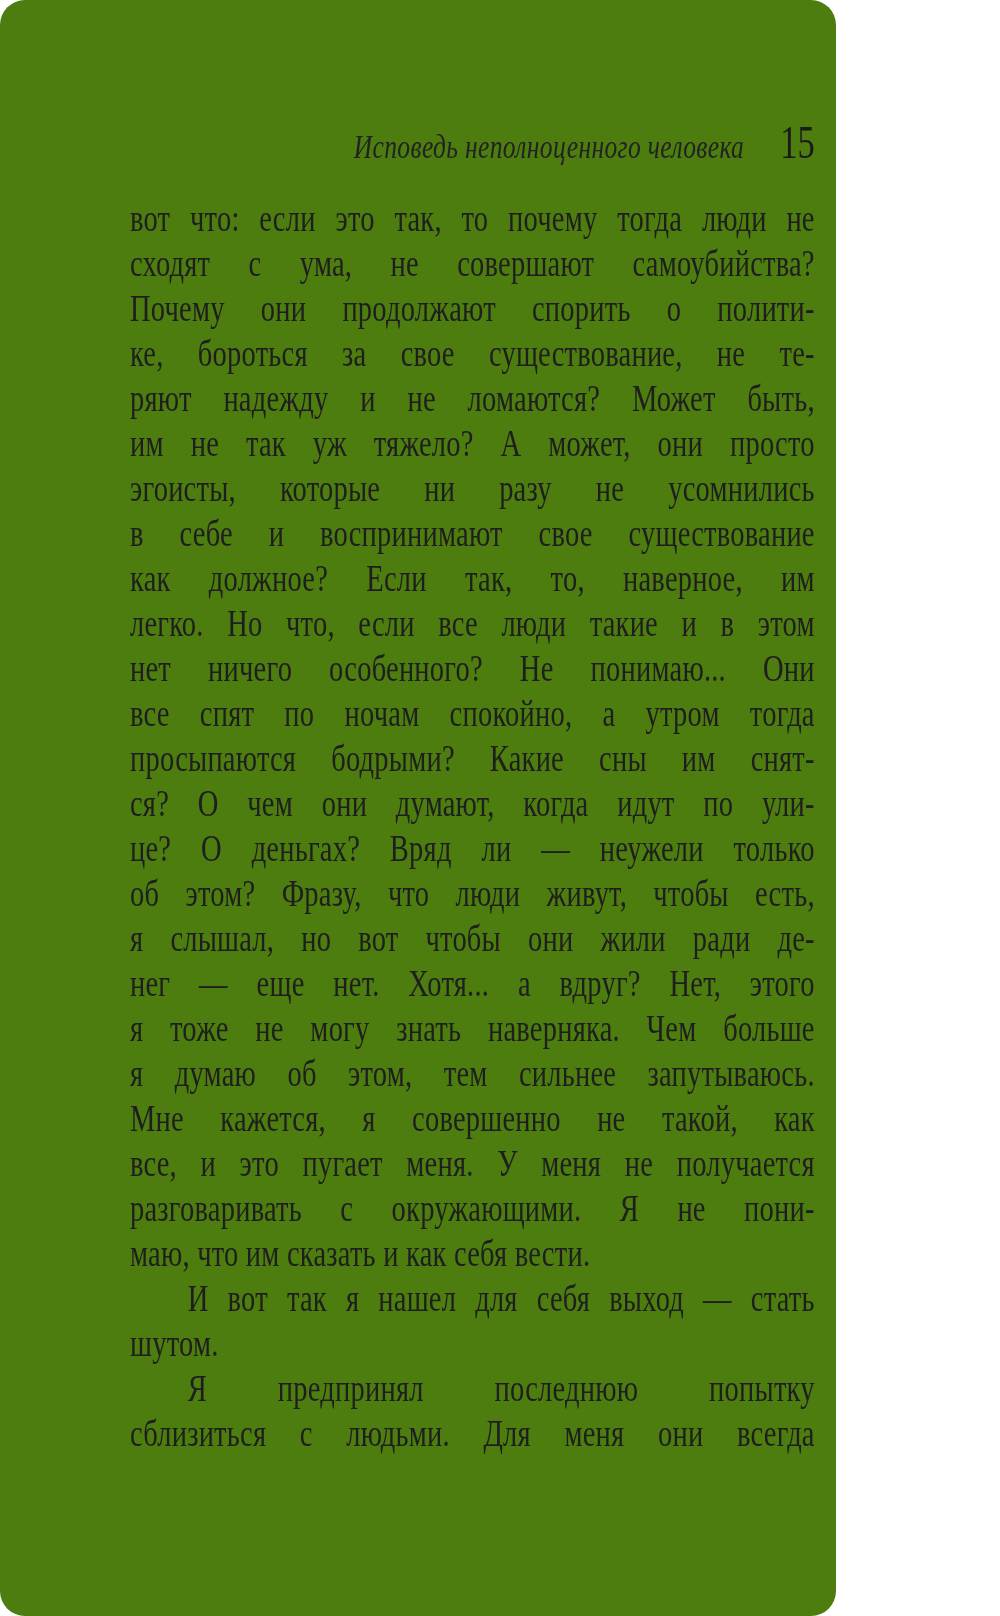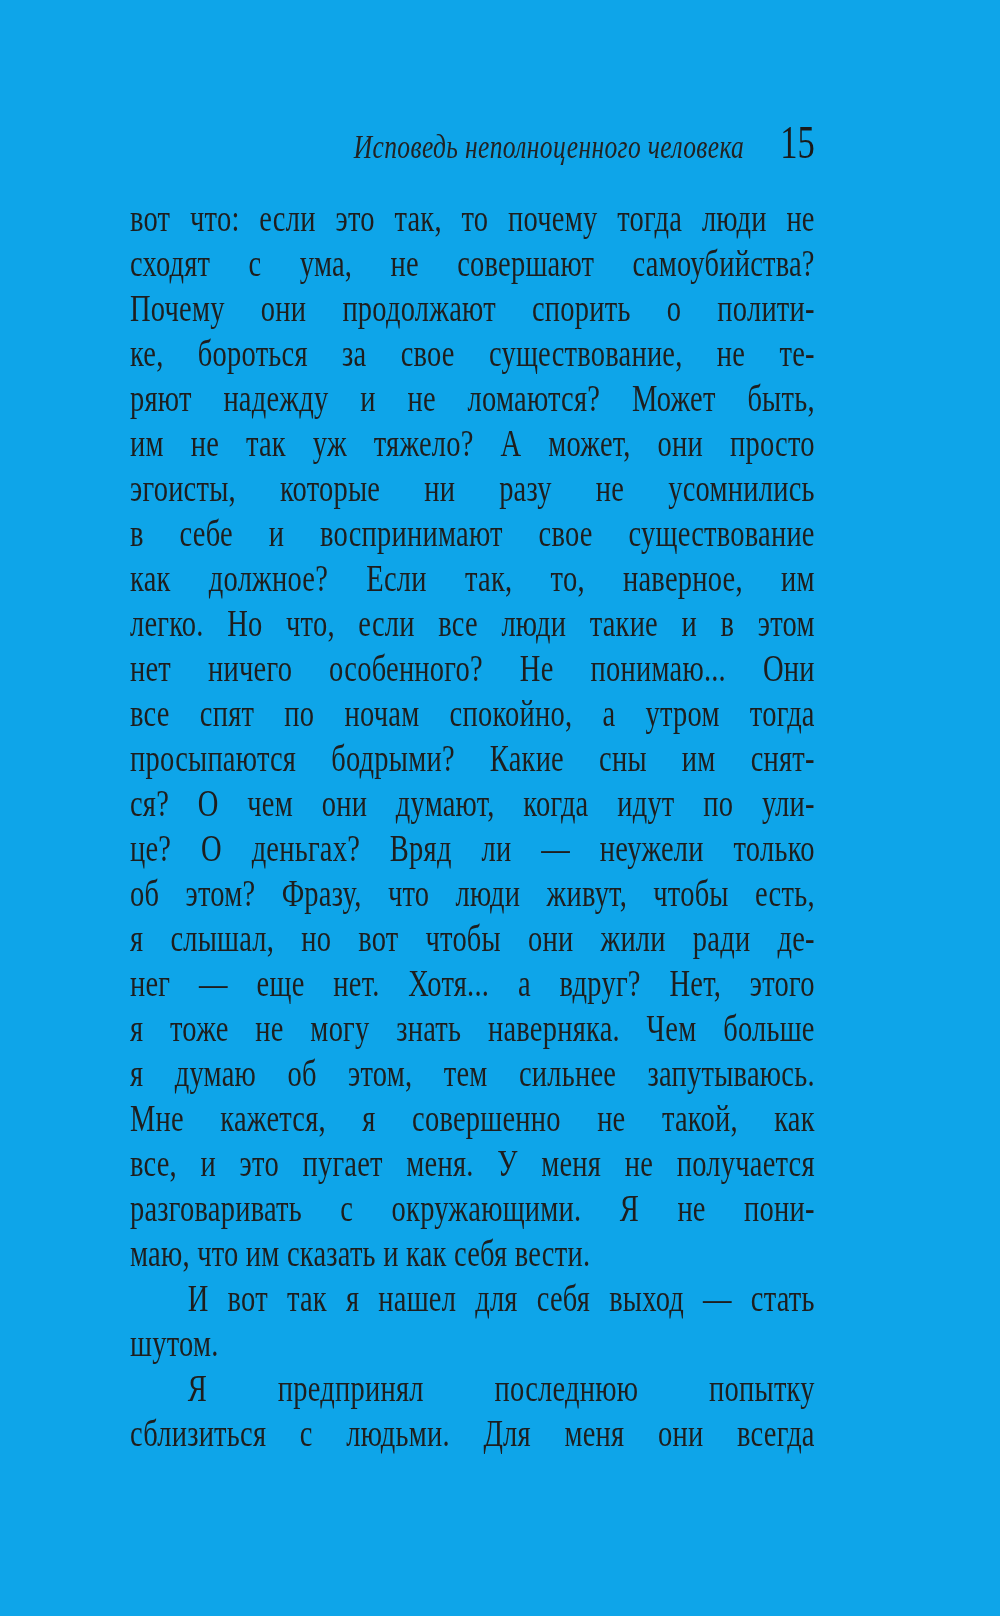--- a/index.html
+++ b/index.html
@@ -2,26 +2,27 @@
 <html><head>
 <meta charset="utf-8">
 <style>
   html, body {
     margin: 0;
     padding: 0;
     background: #ffffff;
   }
   .page {
     position: relative;
-    width: 1000px;
+    width: 836px;
     height: 1616px;
-    background: #0ea5e9;
+    background: #4d7c0f;
     overflow: hidden;
     font-family: "Liberation Serif", "DejaVu Serif", serif;
     color: #1e1e1e;
+    border-radius: 25px;
   }
   
   .running-header {
     position: absolute;
     left: 130px;
     top: 120px;
     width: 913px;
     transform: scaleX(0.75);
     transform-origin: 0 0;
     display: flex;

